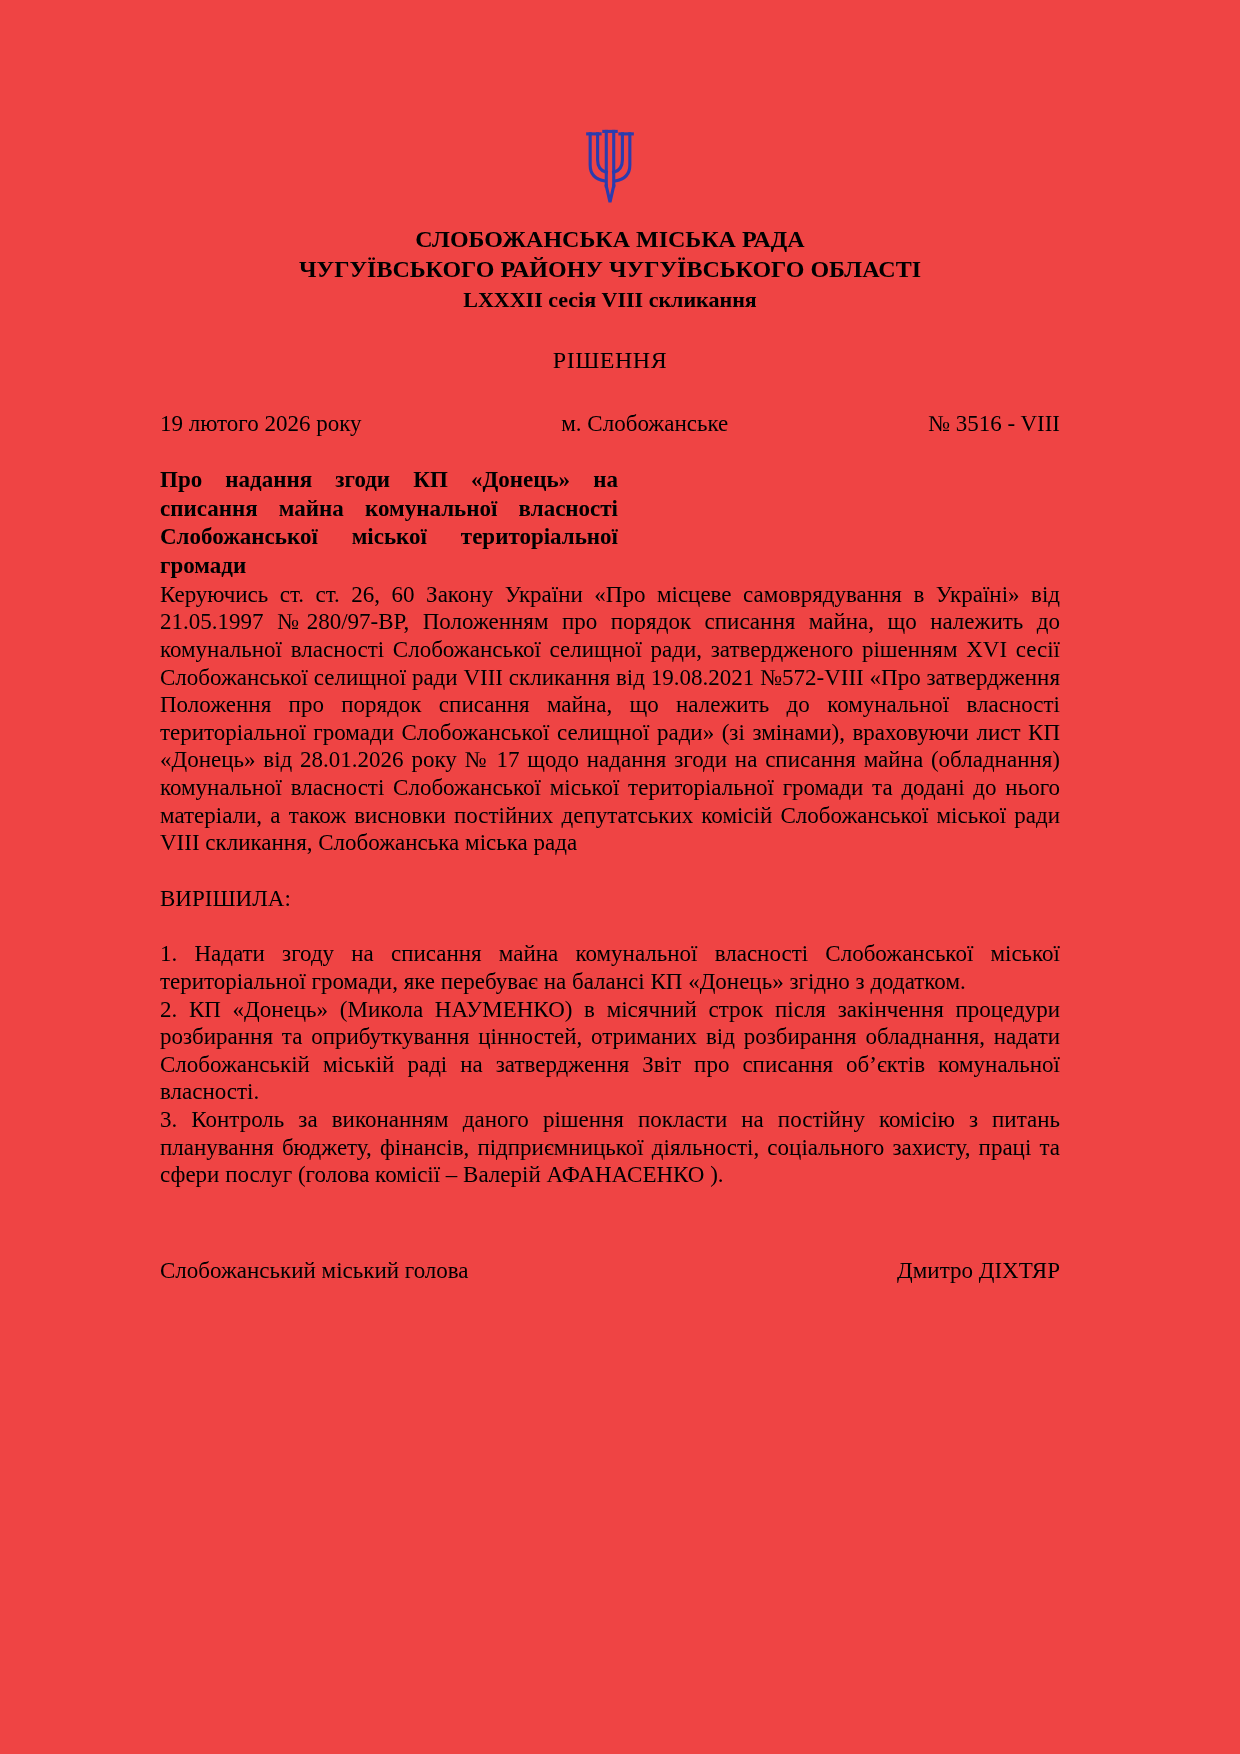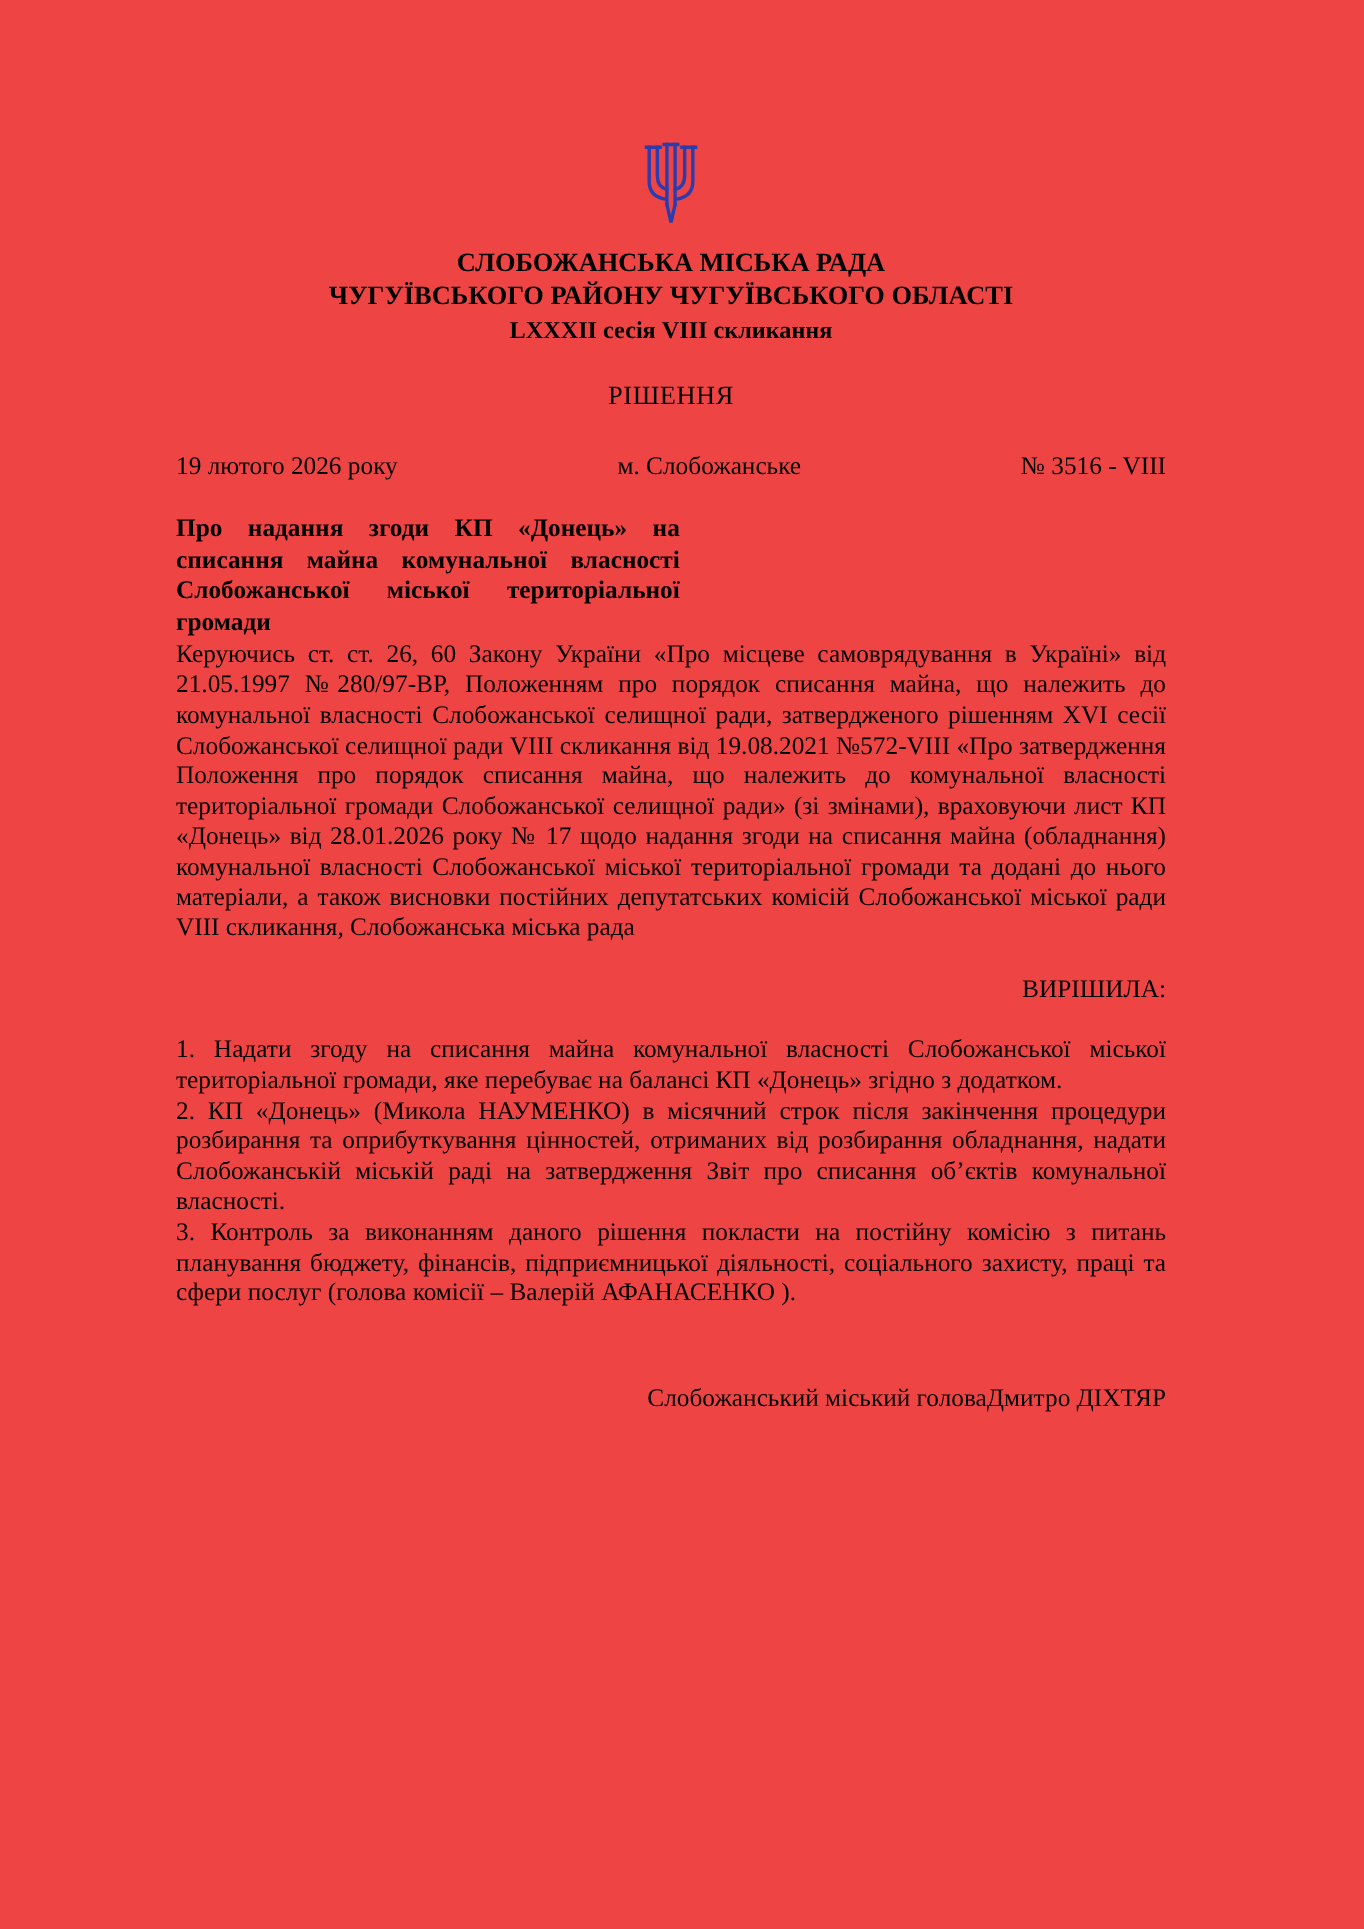--- a/index.html
+++ b/index.html
@@ -59,28 +59,27 @@
   }
   p.body {
     text-align: justify;
     margin: 0;
   }
   .preamble {
     margin-top: 28px;
   }
   .resolved-word {
     margin-top: 28px;
-    text-align: right;
   }
   .items-block {
     margin-top: 28px;
   }
   .sig-row {
     display: flex;
-    justify-content: flex-end;
+    justify-content: space-between;
     align-items: baseline;
     margin-top: 68px;
   }
 </style>
 </head>
 <body>
 
 <div class="page">
 
   <div class="emblem-wrap">

